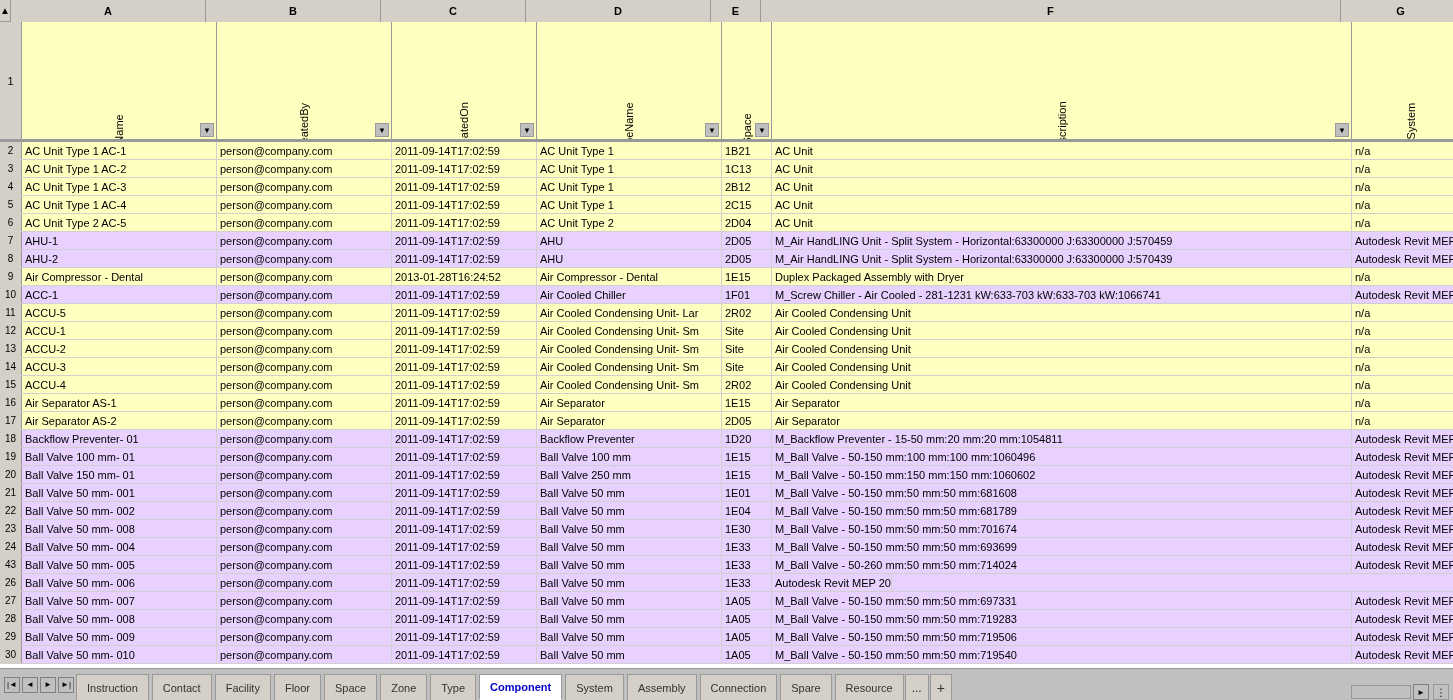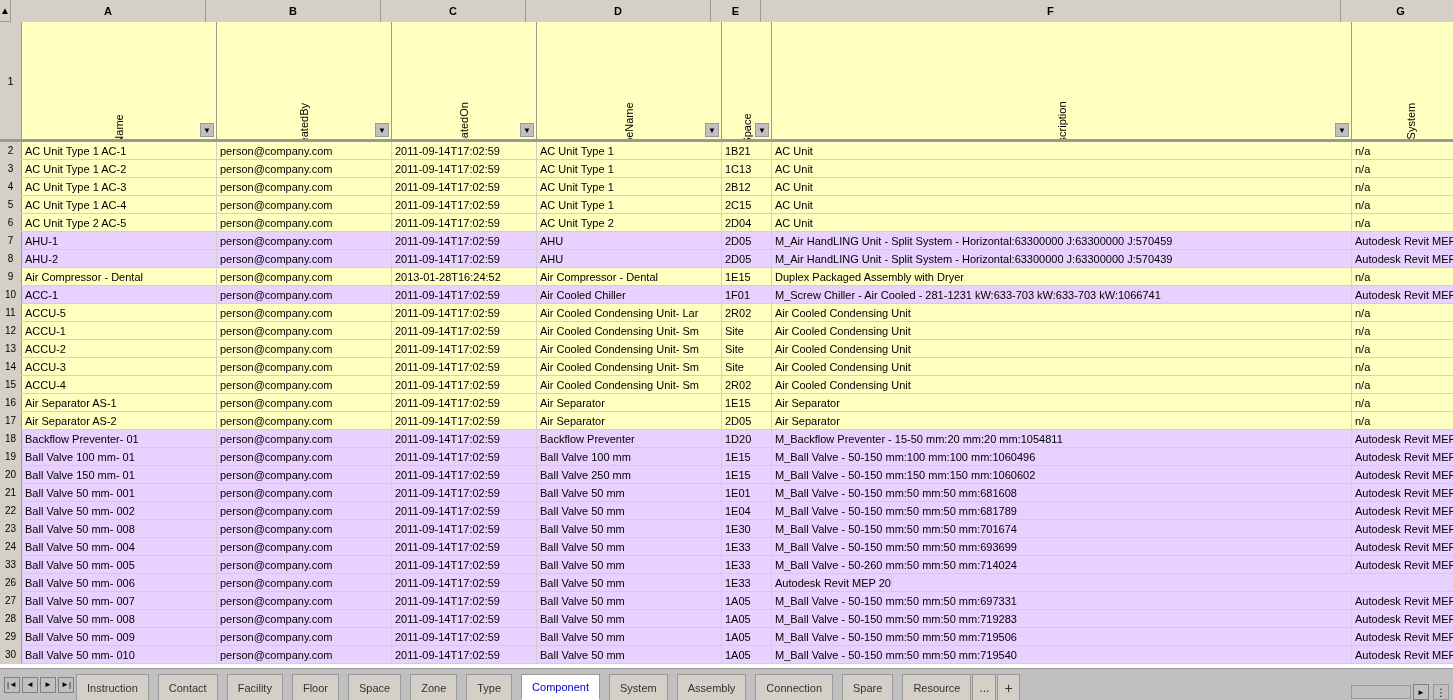--- a/index.html
+++ b/index.html
@@ -193,21 +193,21 @@
       color: #000;
     }
 
     .tab.inactive {
       background: #d4d0c8;
       color: #333;
     }
 
     .tab.active {
       background: #fff;
-      font-weight: normal;
+      font-weight: bold;
       color: #0000cc;
       border-bottom: 1px solid #fff;
     }
 
     
     ::-webkit-scrollbar { width: 14px; height: 14px; }
     ::-webkit-scrollbar-track { background: #f0f0f0; }
     ::-webkit-scrollbar-thumb { background: #c0c0c0; border: 1px solid #999; }
 
     .corner-tri {
@@ -500,21 +500,21 @@
           <div class="row-num-cell">24</div>
           <div class="data-cell col-a">Ball Valve 50 mm- 004</div>
           <div class="data-cell col-b">person@company.com</div>
           <div class="data-cell col-c">2011-09-14T17:02:59</div>
           <div class="data-cell col-d">Ball Valve 50 mm</div>
           <div class="data-cell col-e">1E33</div>
           <div class="data-cell col-f">M_Ball Valve - 50-150 mm:50 mm:50 mm:693699</div>
           <div class="data-cell col-g">Autodesk Revit MEP 20</div>
         </div>
         <div class="data-row purple">
-          <div class="row-num-cell">33</div>
+          <div class="row-num-cell">43</div>
           <div class="data-cell col-a">Ball Valve 50 mm- 005</div>
           <div class="data-cell col-b">person@company.com</div>
           <div class="data-cell col-c">2011-09-14T17:02:59</div>
           <div class="data-cell col-d">Ball Valve 50 mm</div>
           <div class="data-cell col-e">1E33</div>
           <div class="data-cell col-f">M_Ball Valve - 50-260 mm:50 mm:50 mm:714024</div>
           <div class="data-cell col-g">Autodesk Revit MEP 20</div>
         </div>
         <div class="data-row purple">
           <div class="row-num-cell">26</div>
@@ -566,21 +566,21 @@
           <div class="data-cell col-g">Autodesk Revit MEP 20</div>
         </div>
       </div>
   </div>
 
   <div class="tab-bar">
     <div class="tab-nav-btn">|◄</div>
     <div class="tab-nav-btn">◄</div>
     <div class="tab-nav-btn">►</div>
     <div class="tab-nav-btn">►|</div>
-    <div id="tabs-container" style="display:flex; align-items:flex-start; gap:8px;">
+    <div id="tabs-container" style="display:flex; align-items:flex-start; gap:2px;">
         <div class="tab inactive">Instruction</div>
         <div class="tab inactive">Contact</div>
         <div class="tab inactive">Facility</div>
         <div class="tab inactive">Floor</div>
         <div class="tab inactive">Space</div>
         <div class="tab inactive">Zone</div>
         <div class="tab inactive">Type</div>
         <div class="tab active">Component</div>
         <div class="tab inactive">System</div>
         <div class="tab inactive">Assembly</div>

